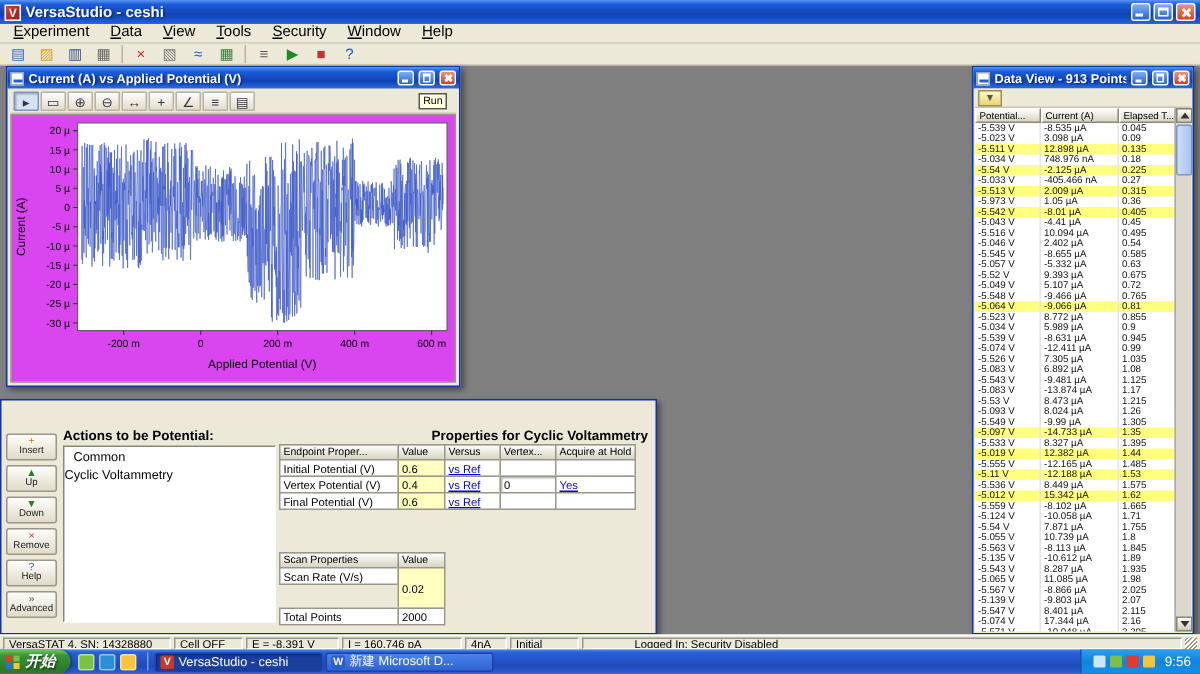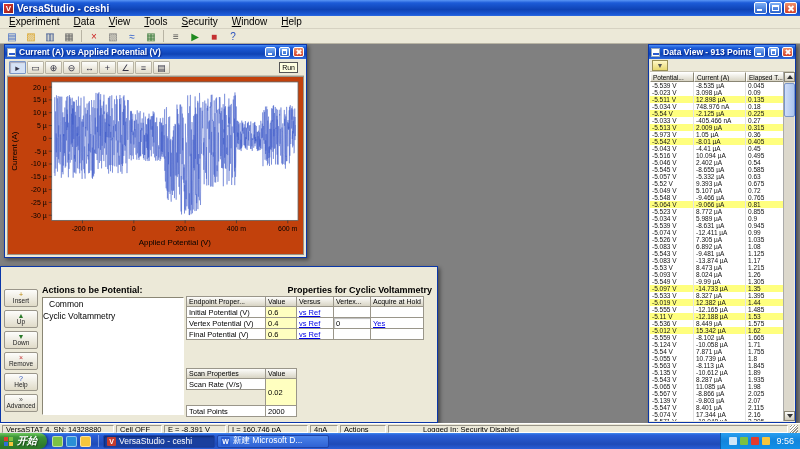--- a/index.html
+++ b/index.html
@@ -50,21 +50,21 @@
   .swbtn.close::before { transform:rotate(45deg);} .swbtn.close::after { transform:rotate(-45deg);}
 
   
   #chart-window { left:4px; top:0px; width:303px; height:214px; }
   .chart-toolbar { position:absolute; left:2px; right:2px; top:15px; height:16px; background:#ece9d8;
     display:flex; align-items:center; gap:1px; padding-left:2px; border-bottom:1px solid #c8c4b4; }
   .ct-btn { width:17px; height:13px; display:flex; align-items:center; justify-content:center;
     font-size:9px; color:#334; border:1px solid #b8b4a4; border-radius:1px; background:linear-gradient(#fdfdfb,#e2ddcb); }
   .ct-btn.active { background:#d5e2f5; border-color:#7a96c8; box-shadow:inset 1px 1px 1px #aab; }
   .run-tip { margin-left:auto; margin-right:6px; background:#ffffe1; border:1px solid #555; font-size:7px; padding:0 2px; line-height:9px; }
-  .chart-area { position:absolute; left:2px; right:2px; top:31px; bottom:2px; background:#c2410c; border:1px solid #9a968a; }
+  .chart-area { position:absolute; left:2px; right:2px; top:31px; bottom:2px; background:#d946ef; border:1px solid #9a968a; }
   #chart-svg { width:100%; height:100%; display:block; }
 
   
   #data-window { left:648px; top:0px; width:148px; height:379px; }
   .dv-toolbar { position:absolute; left:1px; right:1px; top:14px; height:13px; background:#ece9d8;
     border-bottom:1px solid #c8c4b4; display:flex; align-items:center; padding-left:2px; }
   .dv-filter-btn { width:16px; height:11px; background:linear-gradient(#fff8c8,#e8d870); border:1px solid #998f55;
     font-size:7px; color:#555; display:flex; align-items:center; justify-content:center; }
   .dv-header { position:absolute; left:1px; top:27px; height:10px; display:flex; }
   .dv-hcell { height:10px; font-size:6.5px; line-height:10px; padding-left:2px; color:#000;
@@ -592,21 +592,21 @@
     </div>
 
   </div>
 
   <div class="statusbar" id="statusbar">
       <div class="sb-seg" style="width: 112px;">VersaSTAT 4, SN: 14328880</div>
       <div class="sb-seg" style="width: 46px;">Cell OFF</div>
       <div class="sb-seg" style="width: 62px;">E = -8.391 V</div>
       <div class="sb-seg" style="width: 80px;">I = 160.746 pA</div>
       <div class="sb-seg" style="width: 28px;">4nA</div>
-      <div class="sb-seg" style="width: 46px;">Actions</div>
+      <div class="sb-seg" style="width: 46px;">Initial</div>
       <div class="sb-seg" style="flex: 1 1 0%; padding-left: 34px;">Logged In: Security Disabled</div>
       <div class="grip"></div>
     </div>
 
   <div class="taskbar">
     <div class="start-btn">
       <div class="winflag"></div>
       <span>开始</span>
     </div>
     <div class="qlaunch" id="qlaunch">

